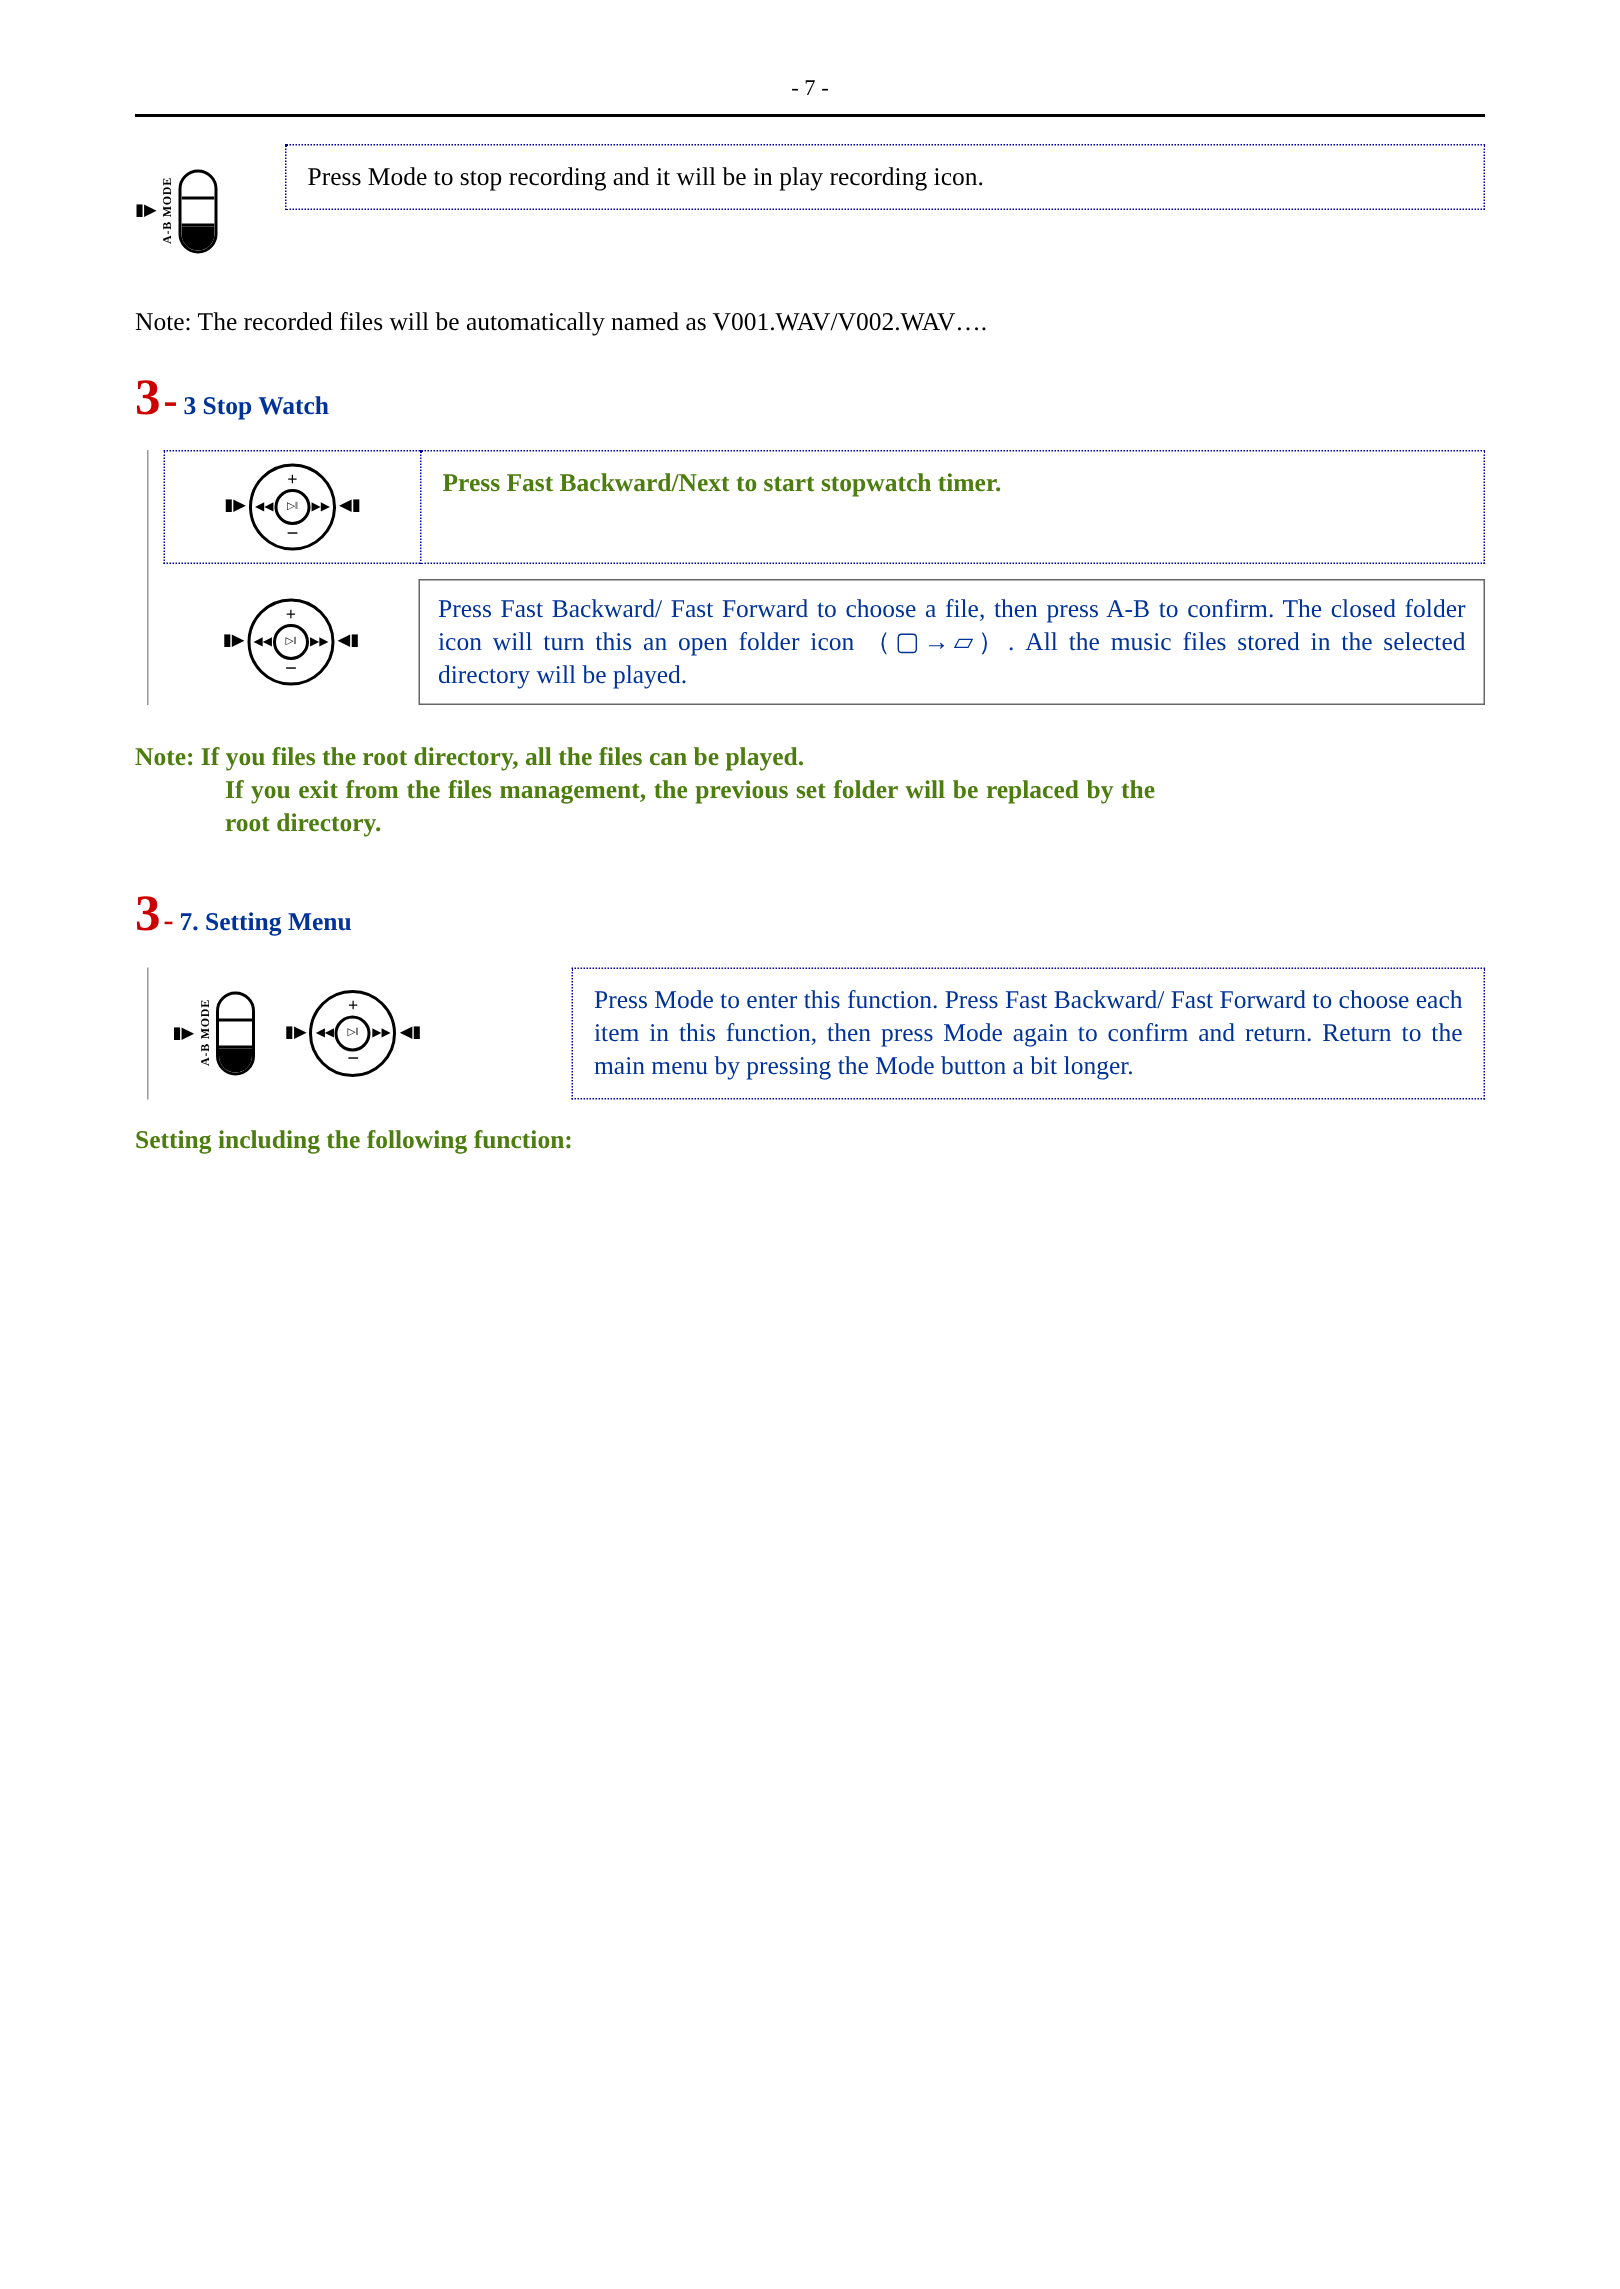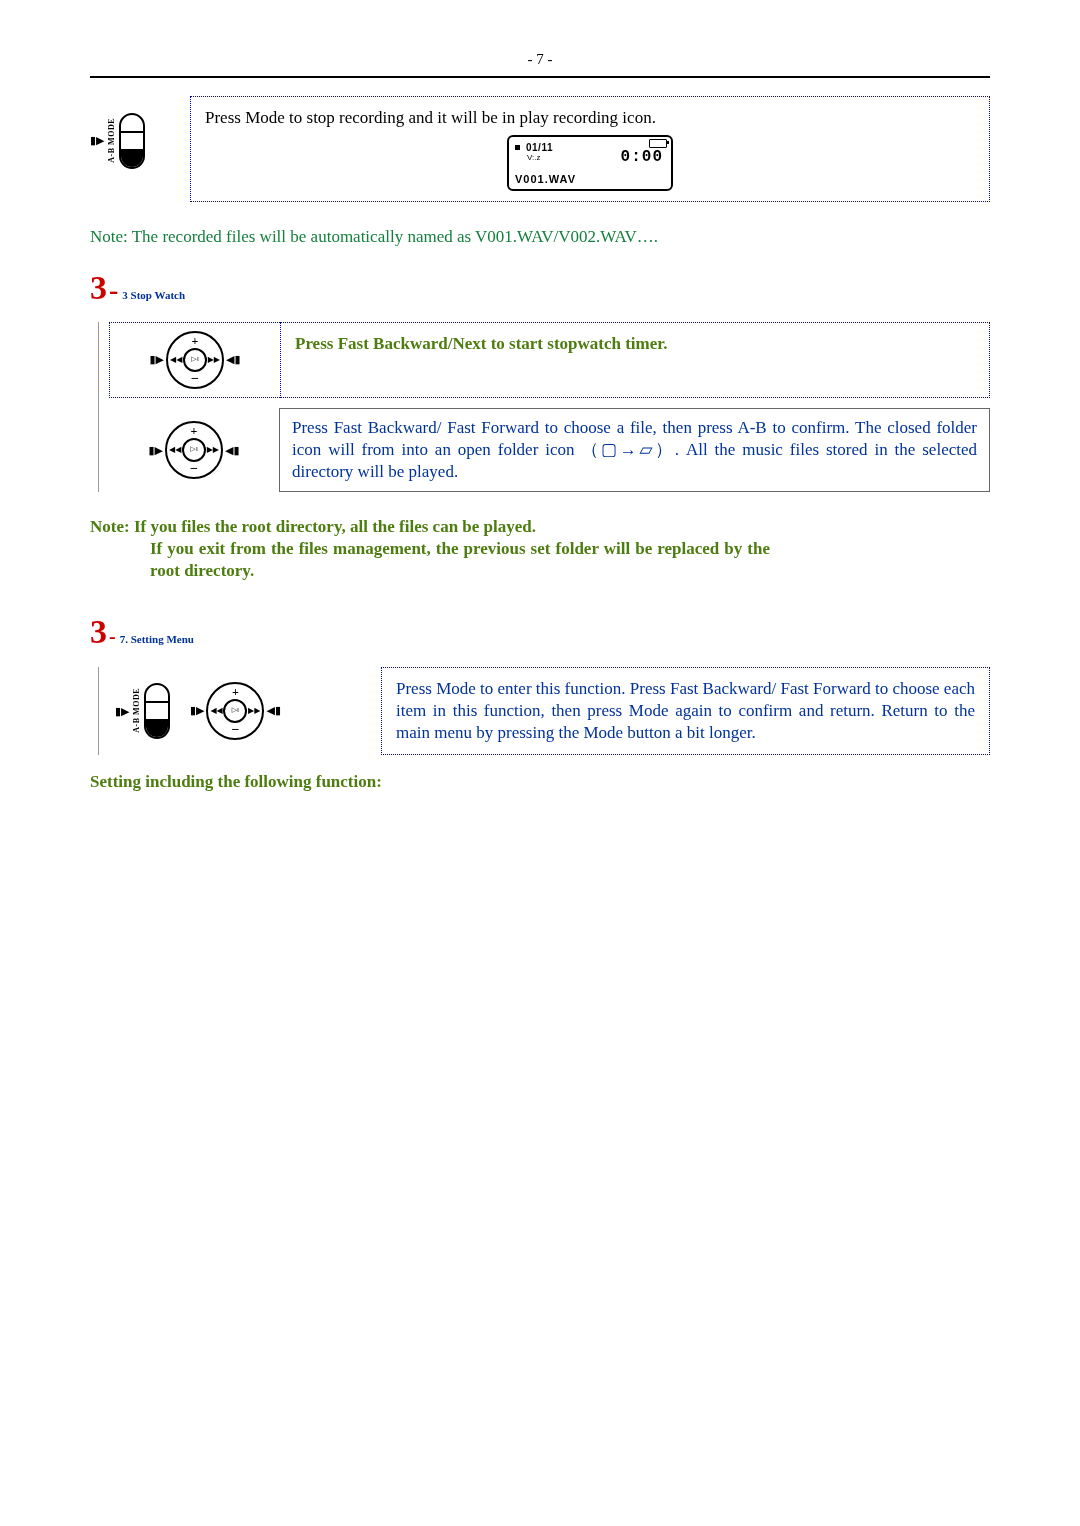--- a/index.html
+++ b/index.html
@@ -94,21 +94,21 @@
     width: 2px; height: 3px; background: #000;
   }
   .lcd .r1 { display:flex; align-items:center; gap:6px; margin-top:2px;}
   .lcd .stop { width:5px; height:5px; background:#000; }
   .lcd .track { font-size:10px; font-weight:700; letter-spacing:0.5px;}
   .lcd .voice { font-size:8px; margin-left:12px; margin-top:-1px;}
   .lcd .time { position:absolute; top:10px; right:8px; font-family:"Courier New",monospace; font-size:16px; font-weight:700; letter-spacing:1px;}
   .lcd .file { position:absolute; bottom:2px; left:6px; font-size:11px; font-weight:700; letter-spacing:1px;}
 
   .note1 {
-    color: #15803d;
+    color: #000000;
     margin: 24px 0 18px 0;
   }
   .sec-head {
     display: flex;
     align-items: baseline;
     margin-bottom: 12px;
   }
   .sec-head .big3 {
     color: #cc0000;
     font-size: 34px;
@@ -117,21 +117,21 @@
   }
   .sec-head .dash {
     color: #cc0000;
     font-size: 28px;
     font-weight: 700;
     margin: 0 4px 0 2px;
   }
   .sec-head .title {
     color: #003399;
     font-weight: 700;
-    font-size: 11px;
+    font-size: 17px;
   }
   .blue-bold {
     color: #4d7c0f;
     font-weight: 700;
   }
   .blue {
     color: #003399;
   }
 
   .sec33 {
@@ -224,30 +224,20 @@
       <span class="labelv">A-B MODE</span>
       <div class="slots">
         <div></div>
           <div></div>
           <div></div>
       </div>
     </div>
   </div>
   <div class="box-dotted" style="flex:1">
     <div>Press Mode to stop recording and it will be in play recording icon.</div>
-    <div class="lcd">
-      <div class="bat"></div>
-      <div class="r1">
-        <div class="stop"></div>
-        <div class="track">01/11</div>
-      </div>
-      <div class="voice">V:.z</div>
-      <div class="time">0:00</div>
-      <div class="file">V001.WAV</div>
-    </div>
   </div>
 </div>
 
 <div class="note1">Note: The recorded files will be automatically named as V001.WAV/V002.WAV….</div>
 
 <div class="sec-head">
   <span class="big3">3</span>
   <span class="dash">-</span>
   <span class="title">3 Stop Watch</span>
 </div>
@@ -279,21 +269,21 @@
           <span class="plus">+</span>
           <span class="minus">−</span>
           <span class="prev">◀◀</span>
           <span class="next">▶▶</span>
           <div class="inner-btn"></div>
         </div>
         <span class="side">◀▮</span>
       </div>
     </div>
     <div class="box-thin blue justify" style="flex:1">
-      <span>Press Fast Backward/ Fast Forward to choose a file, then press A-B to confirm. The closed folder icon will from into an open folder icon （▢→▱）. All the music files stored in the selected directory will be played.</span>
+      <span>Press Fast Backward/ Fast Forward to choose a file, then press A-B to confirm. The closed folder icon will turn this an open folder icon （▢→▱）. All the music files stored in the selected directory will be played.</span>
     </div>
   </div>
 </div>
 
 <div style="height:14px"></div>
 <div class="blue-bold">
   <span>Note: If you files the root directory, all the files can be played.</span>
 </div>
 <div class="blue-bold indented-note justify" style="max-width:620px">
   <span>If you exit from the files management, the previous set folder will be replaced by the root directory.</span>

